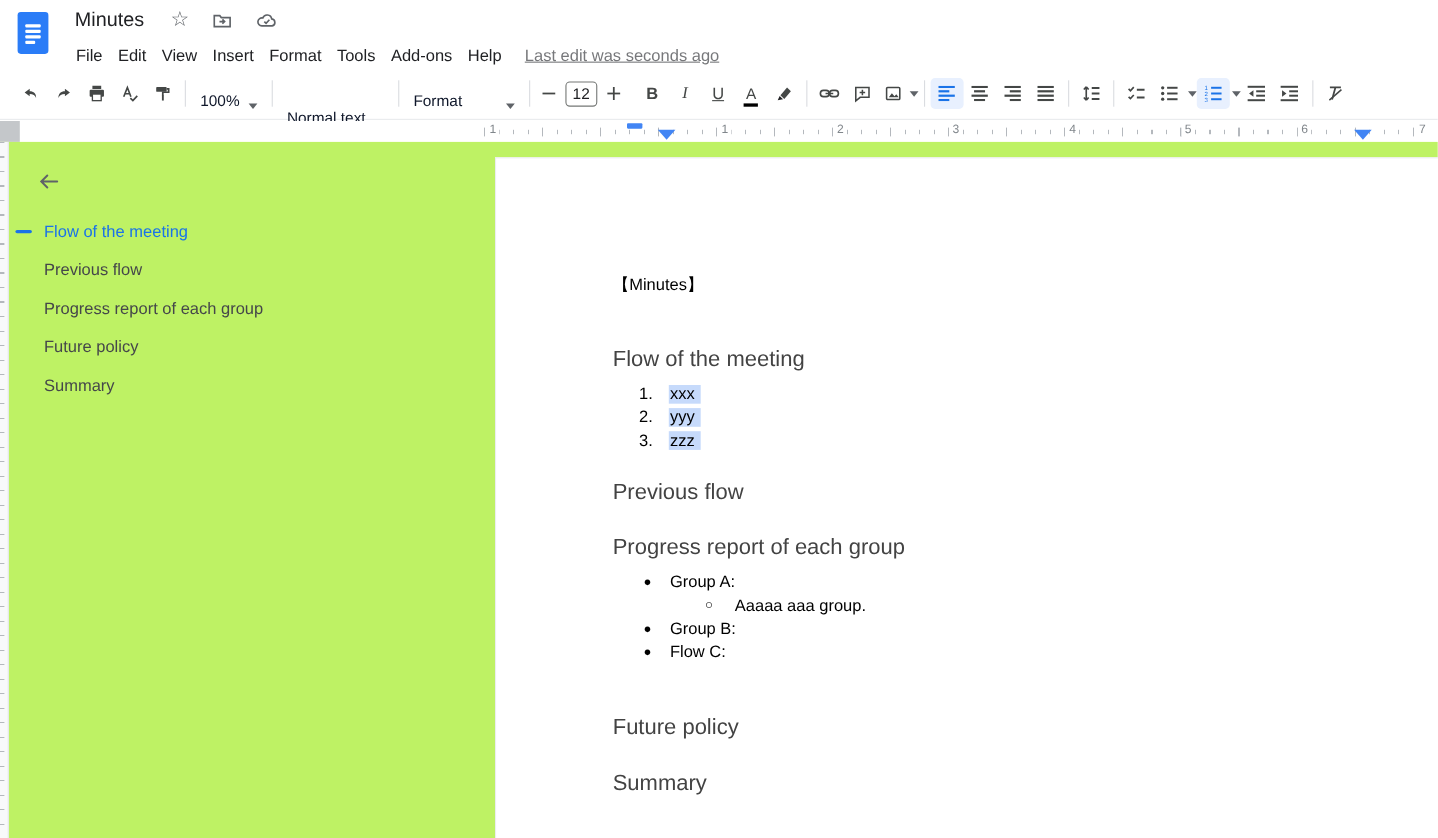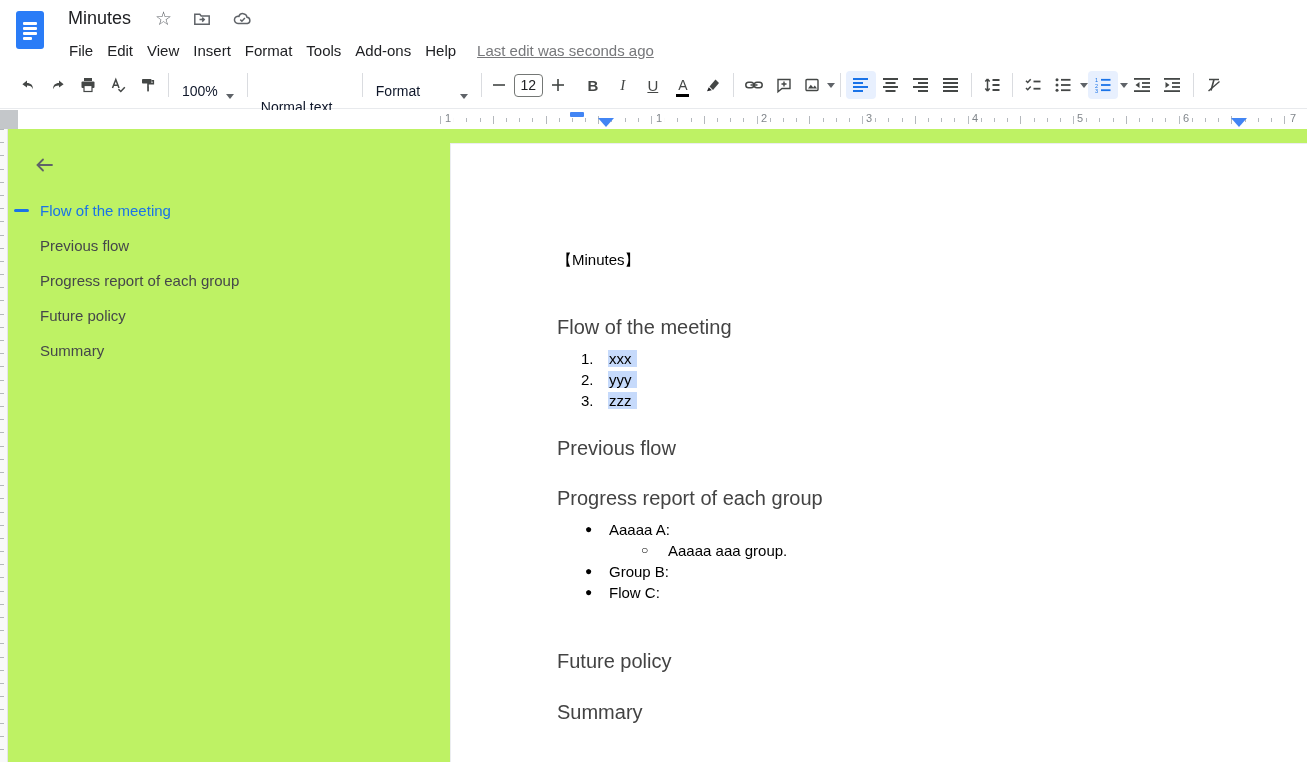--- a/index.html
+++ b/index.html
@@ -395,21 +395,21 @@
         <span class="sel">zzz</span>
       </li>
     </ol>
 
     <h2 id="h-previous" class="doc-h">Previous flow</h2>
 
     <h2 id="h-progress" class="doc-h">Progress report of each group</h2>
     <ul id="group-list">
       <li>
         <span class="blt">●</span>
-        <span>Aaaaa A:</span>
+        <span>Group A:</span>
       </li>
       <li class="sub">
         <span class="blt">○</span>
         <span>Aaaaa aaa group.</span>
       </li>
       <li>
         <span class="blt">●</span>
         <span>Group B:</span>
       </li>
       <li>

